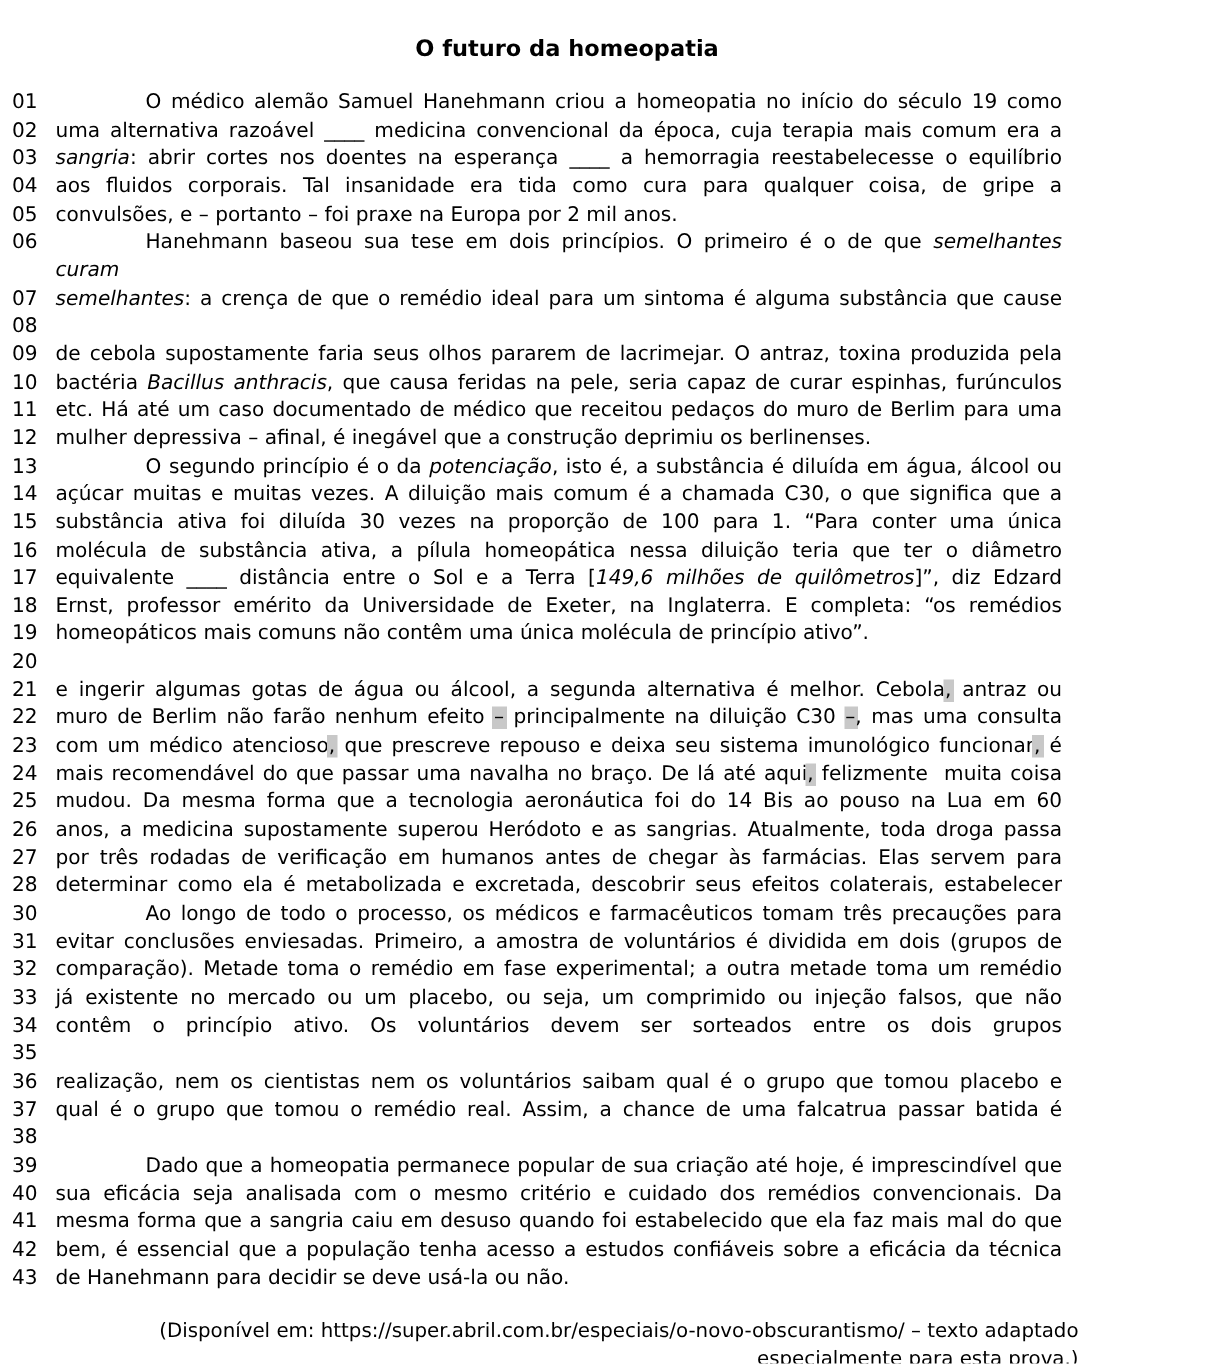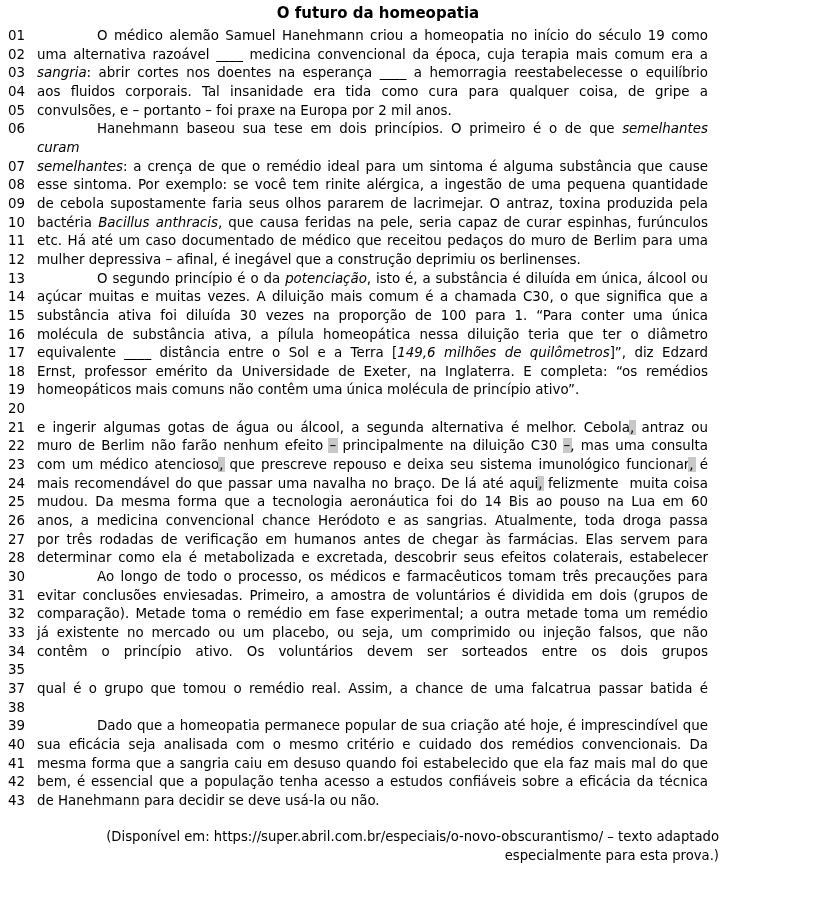--- a/index.html
+++ b/index.html
@@ -11,31 +11,31 @@
   body {
     width: 816px;
     height: 909px;
     overflow: hidden;
     font-family: "DejaVu Sans", "Liberation Sans", sans-serif;
   }
   .page {
     width: 756px;
     height: 909px;
     box-sizing: border-box;
-    padding-top: 4px;
+    padding-top: 23px;
   }
   .title {
     margin: 0;
     font-size: 15px;
     line-height: 18px;
     font-weight: bold;
     text-align: center;
   }
   .text-body {
-    margin-top: 5px;
+    margin-top: 19px;
   }
   .line {
     display: flex;
     font-size: 13.4px;
     line-height: 18.65px;
   }
   .num {
     flex: none;
     width: 29px;
     margin-left: 8px;
@@ -103,41 +103,40 @@
       <div class="line">
         <span class="num">06</span>
         <span class="content"><span class="tab"></span><span class="seg">Hanehmann baseou sua tese em dois princípios. O primeiro é o de que </span><i class="seg">semelhantes curam</i></span>
       </div>
       <div class="line">
         <span class="num">07</span>
         <span class="content"><i class="seg">semelhantes</i><span class="seg">: a crença de que o remédio ideal para um sintoma é alguma substância que cause</span></span>
       </div>
       <div class="line">
         <span class="num">08</span>
-        <span class="content"><span class="seg">esse sintoma. Por exemplo: se você tem rinite alérgica, a ingestão de uma pequena quantidade</span></span>
       </div>
       <div class="line">
         <span class="num">09</span>
         <span class="content"><span class="seg">de cebola supostamente faria seus olhos pararem de lacrimejar. O antraz, toxina produzida pela</span></span>
       </div>
       <div class="line">
         <span class="num">10</span>
         <span class="content"><span class="seg">bactéria </span><i class="seg">Bacillus anthracis</i><span class="seg">, que causa feridas na pele, seria capaz de curar espinhas, furúnculos</span></span>
       </div>
       <div class="line">
         <span class="num">11</span>
         <span class="content"><span class="seg">etc. Há até um caso documentado de médico que receitou pedaços do muro de Berlim para uma</span></span>
       </div>
       <div class="line end">
         <span class="num">12</span>
         <span class="content"><span class="seg">mulher depressiva – afinal, é inegável que a construção deprimiu os berlinenses.</span></span>
       </div>
       <div class="line">
         <span class="num">13</span>
-        <span class="content"><span class="tab"></span><span class="seg">O segundo princípio é o da </span><i class="seg">potenciação</i><span class="seg">, isto é, a substância é diluída em única, álcool ou</span></span>
+        <span class="content"><span class="tab"></span><span class="seg">O segundo princípio é o da </span><i class="seg">potenciação</i><span class="seg">, isto é, a substância é diluída em água, álcool ou</span></span>
       </div>
       <div class="line">
         <span class="num">14</span>
         <span class="content"><span class="seg">açúcar muitas e muitas vezes. A diluição mais comum é a chamada C30, o que significa que a</span></span>
       </div>
       <div class="line">
         <span class="num">15</span>
         <span class="content"><span class="seg">substância ativa foi diluída 30 vezes na proporção de 100 para 1. “Para conter uma única</span></span>
       </div>
       <div class="line">
@@ -174,21 +173,21 @@
       <div class="line">
         <span class="num">24</span>
         <span class="content"><span class="seg">mais recomendável do que passar uma navalha no braço. De lá até aqui</span><span class="seg hl" style="background: rgb(200, 200, 200);">,</span><span class="seg"> felizmente  muita coisa</span></span>
       </div>
       <div class="line">
         <span class="num">25</span>
         <span class="content"><span class="seg">mudou. Da mesma forma que a tecnologia aeronáutica foi do 14 Bis ao pouso na Lua em 60</span></span>
       </div>
       <div class="line">
         <span class="num">26</span>
-        <span class="content"><span class="seg">anos, a medicina convencional chance Heródoto e as sangrias. Atualmente, toda droga passa</span></span>
+        <span class="content"><span class="seg">anos, a medicina supostamente superou Heródoto e as sangrias. Atualmente, toda droga passa</span></span>
       </div>
       <div class="line">
         <span class="num">27</span>
         <span class="content"><span class="seg">por três rodadas de verificação em humanos antes de chegar às farmácias. Elas servem para</span></span>
       </div>
       <div class="line">
         <span class="num">28</span>
         <span class="content"><span class="seg">determinar como ela é metabolizada e excretada, descobrir seus efeitos colaterais, estabelecer</span></span>
       </div>
       <div class="line">
@@ -206,20 +205,24 @@
       <div class="line">
         <span class="num">33</span>
         <span class="content"><span class="seg">já existente no mercado ou um placebo, ou seja, um comprimido ou injeção falsos, que não</span></span>
       </div>
       <div class="line">
         <span class="num">34</span>
         <span class="content"><span class="seg">contêm o princípio ativo. Os voluntários devem ser sorteados entre os dois grupos</span></span>
       </div>
       <div class="line">
         <span class="num">35</span>
+      </div>
+      <div class="line">
+        <span class="num">36</span>
+        <span class="content"><span class="seg">realização, nem os cientistas nem os voluntários saibam qual é o grupo que tomou placebo e</span></span>
       </div>
       <div class="line">
         <span class="num">37</span>
         <span class="content"><span class="seg">qual é o grupo que tomou o remédio real. Assim, a chance de uma falcatrua passar batida é</span></span>
       </div>
       <div class="line end">
         <span class="num">38</span>
       </div>
       <div class="line">
         <span class="num">39</span>

